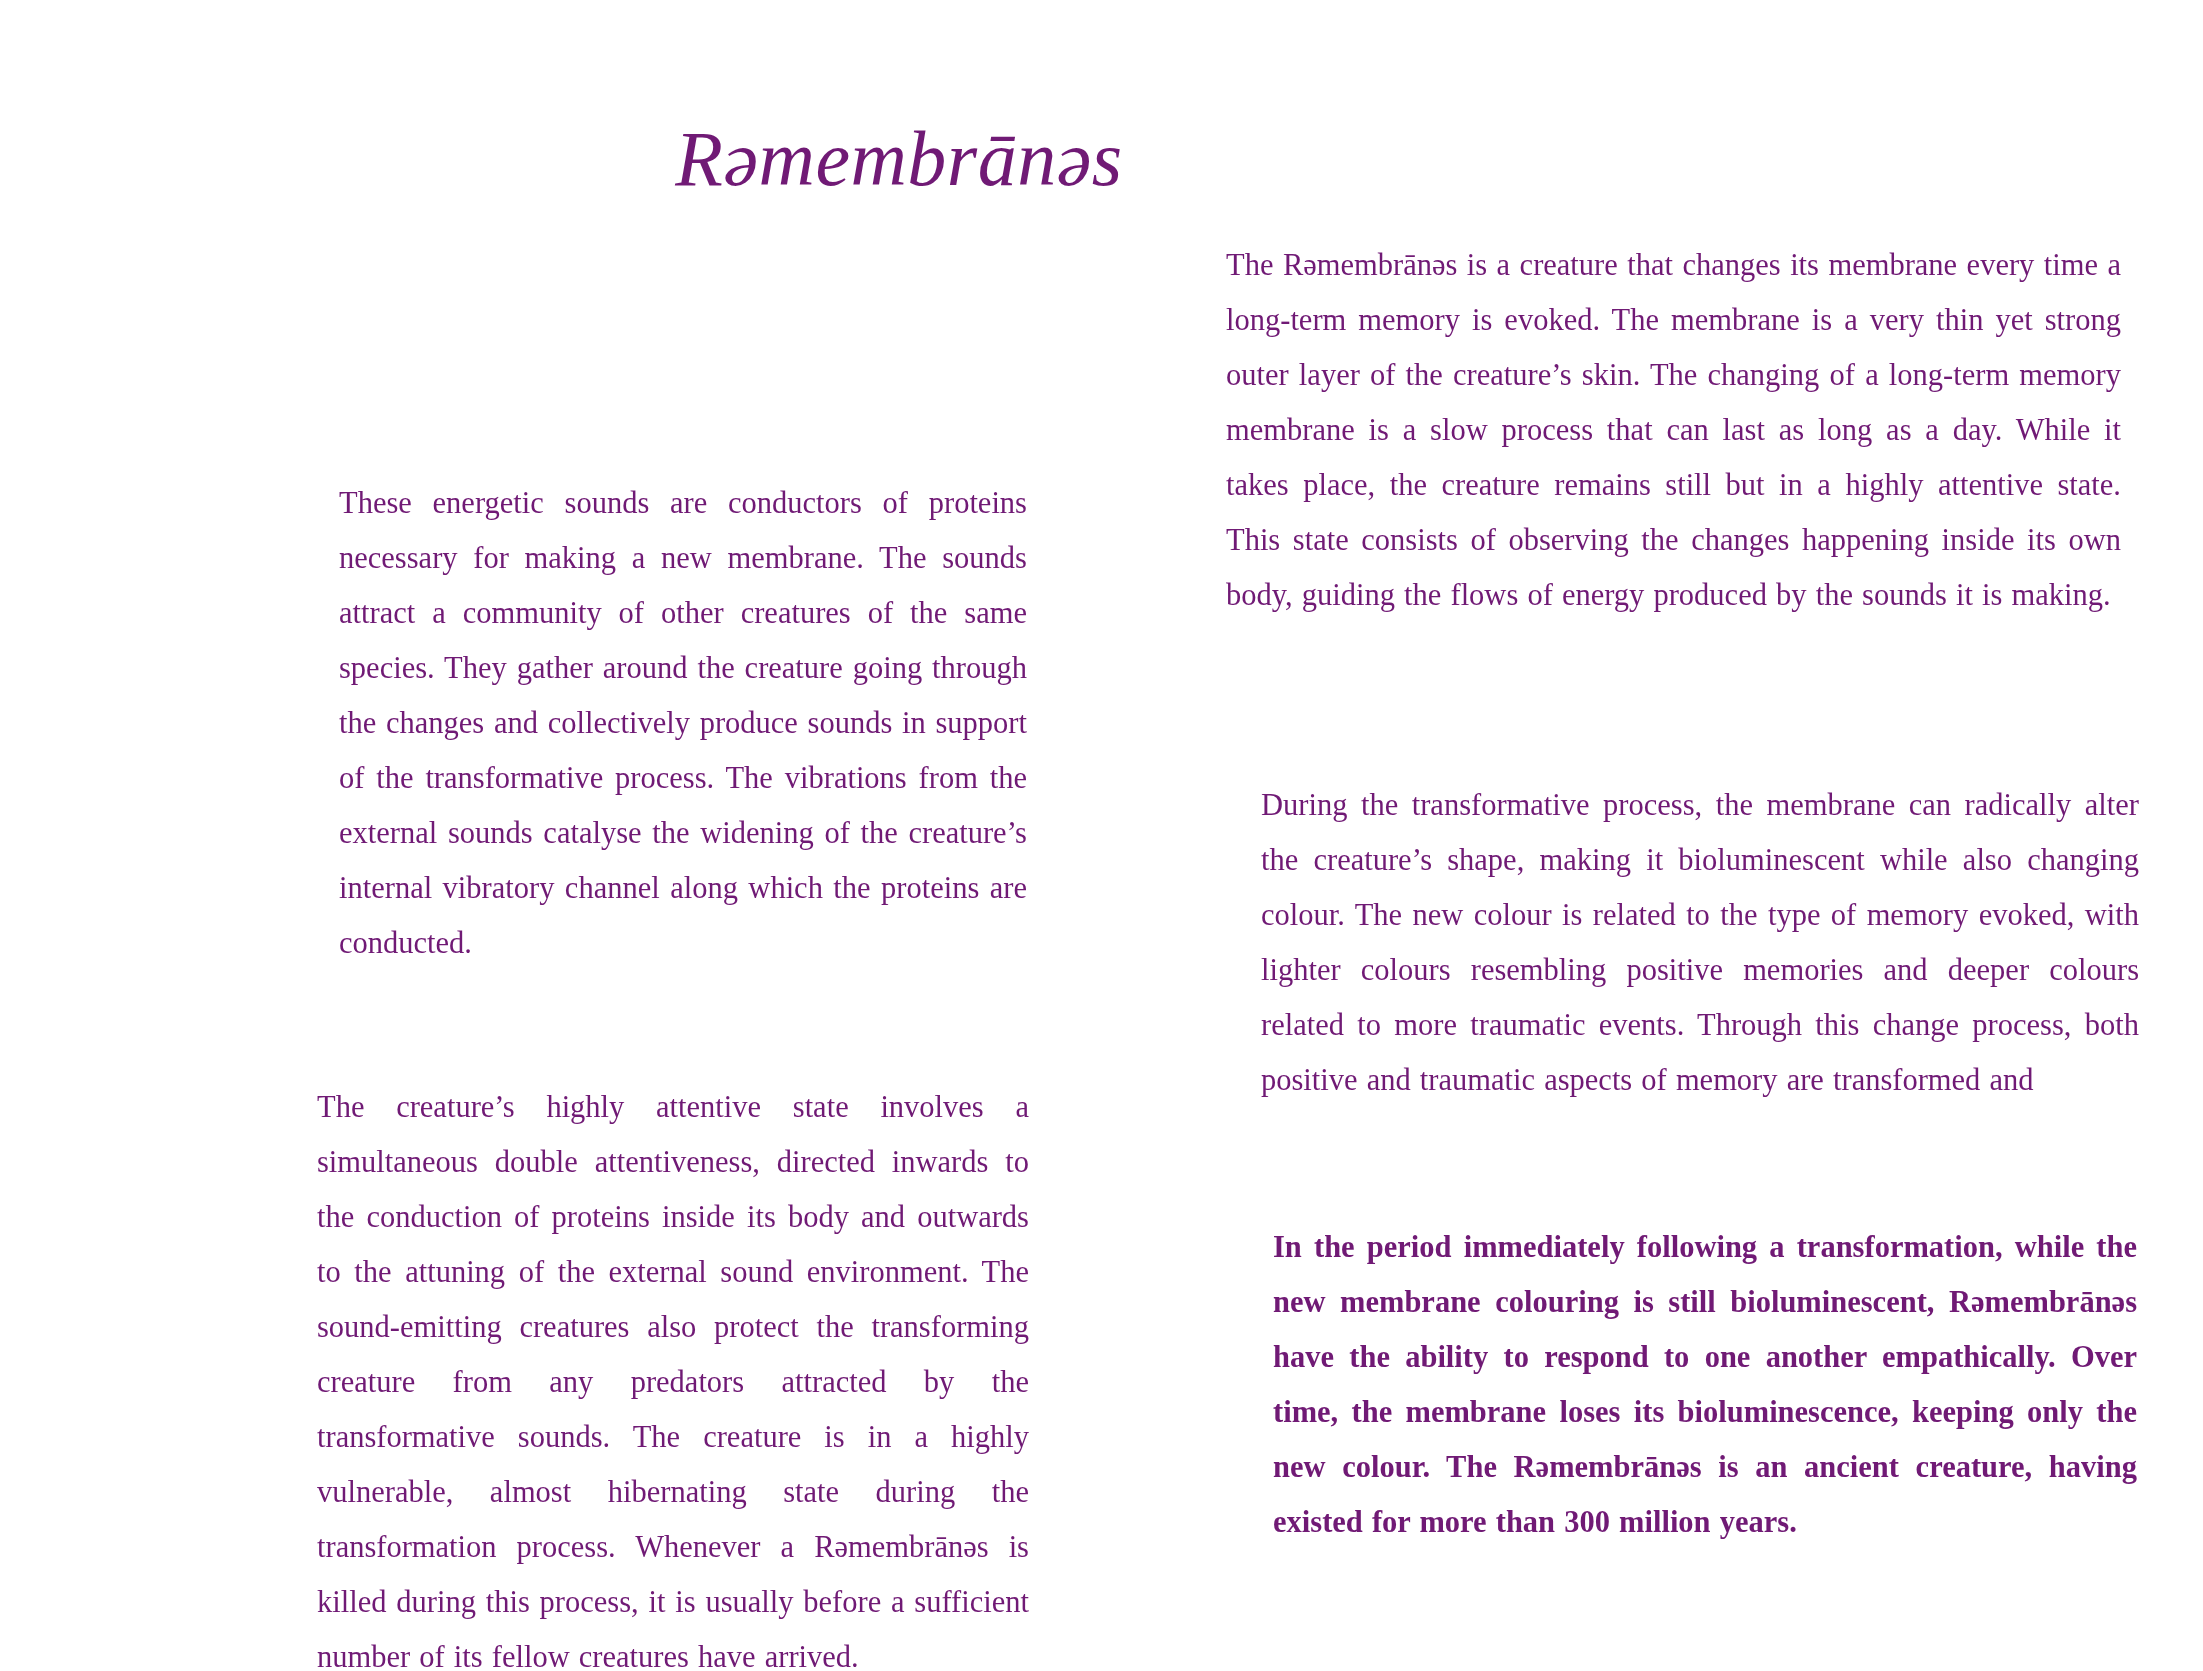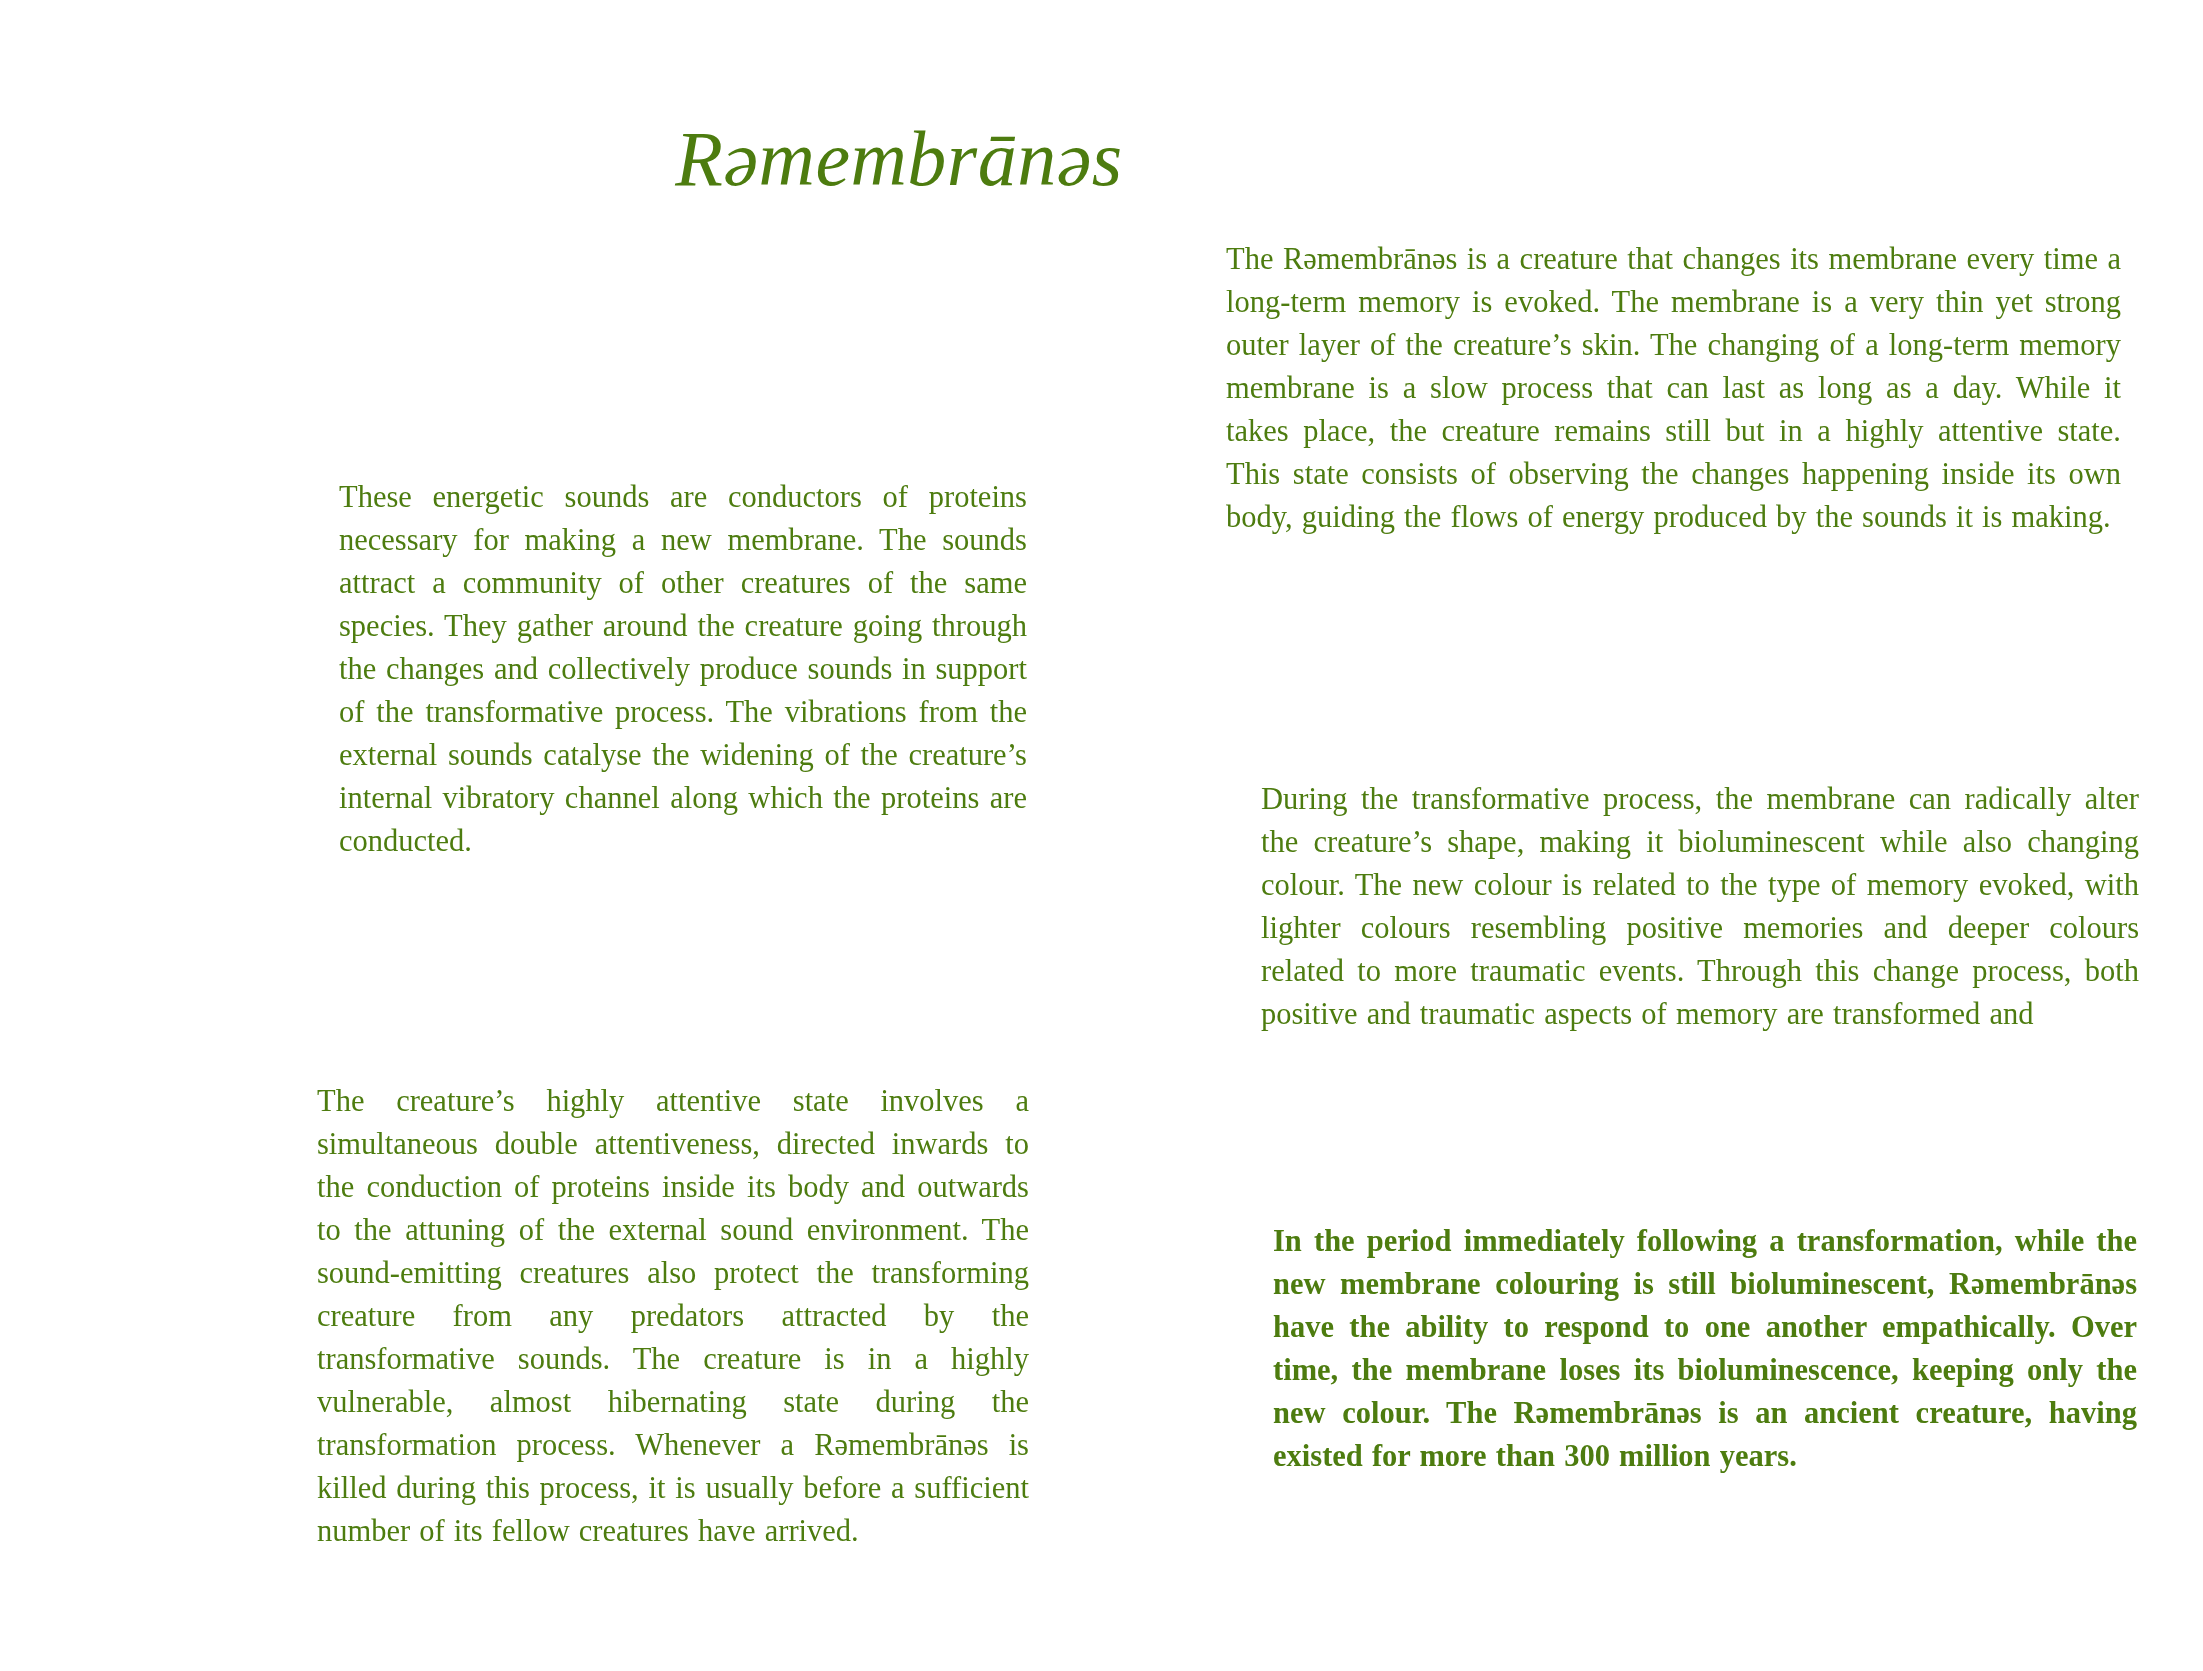--- a/index.html
+++ b/index.html
@@ -5,42 +5,42 @@
   html, body {
     margin: 0;
     padding: 0;
     background: #ffffff;
   }
   .page {
     position: relative;
     width: 2203px;
     height: 1671px;
     background: #ffffff;
-    color: #4d7c0f;
+    color: #701a75;
     font-family: "Liberation Serif", "DejaVu Serif", serif;
     overflow: hidden;
   }
   .title {
     position: absolute;
     top: 112px;
     left: 0;
     width: 1798px;
     margin: 0;
     font-size: 78px;
     line-height: 1.2;
     font-style: italic;
     font-weight: normal;
     text-align: center;
     letter-spacing: 0.5px;
   }
   .para {
     position: absolute;
     margin: 0;
     font-size: 30.5px;
-    line-height: 43px;
+    line-height: 55px;
     text-align: justify;
     word-spacing: 1.5px;
   }
   .para-l1 { left: 339px;  top: 476px;  width: 688px; }
   .para-l2 { left: 317px;  top: 1062px; width: 712px; margin-top: 18px; }
   .para-r1 { left: 1226px; top: 238px;  width: 895px; }
   .para-r2 { left: 1261px; top: 766px;  width: 878px; height: 340px; overflow: hidden; margin-top: 12px; }
   .para-r3 { left: 1273px; top: 1220px; width: 864px; font-weight: bold; }
 </style>
 </head>

